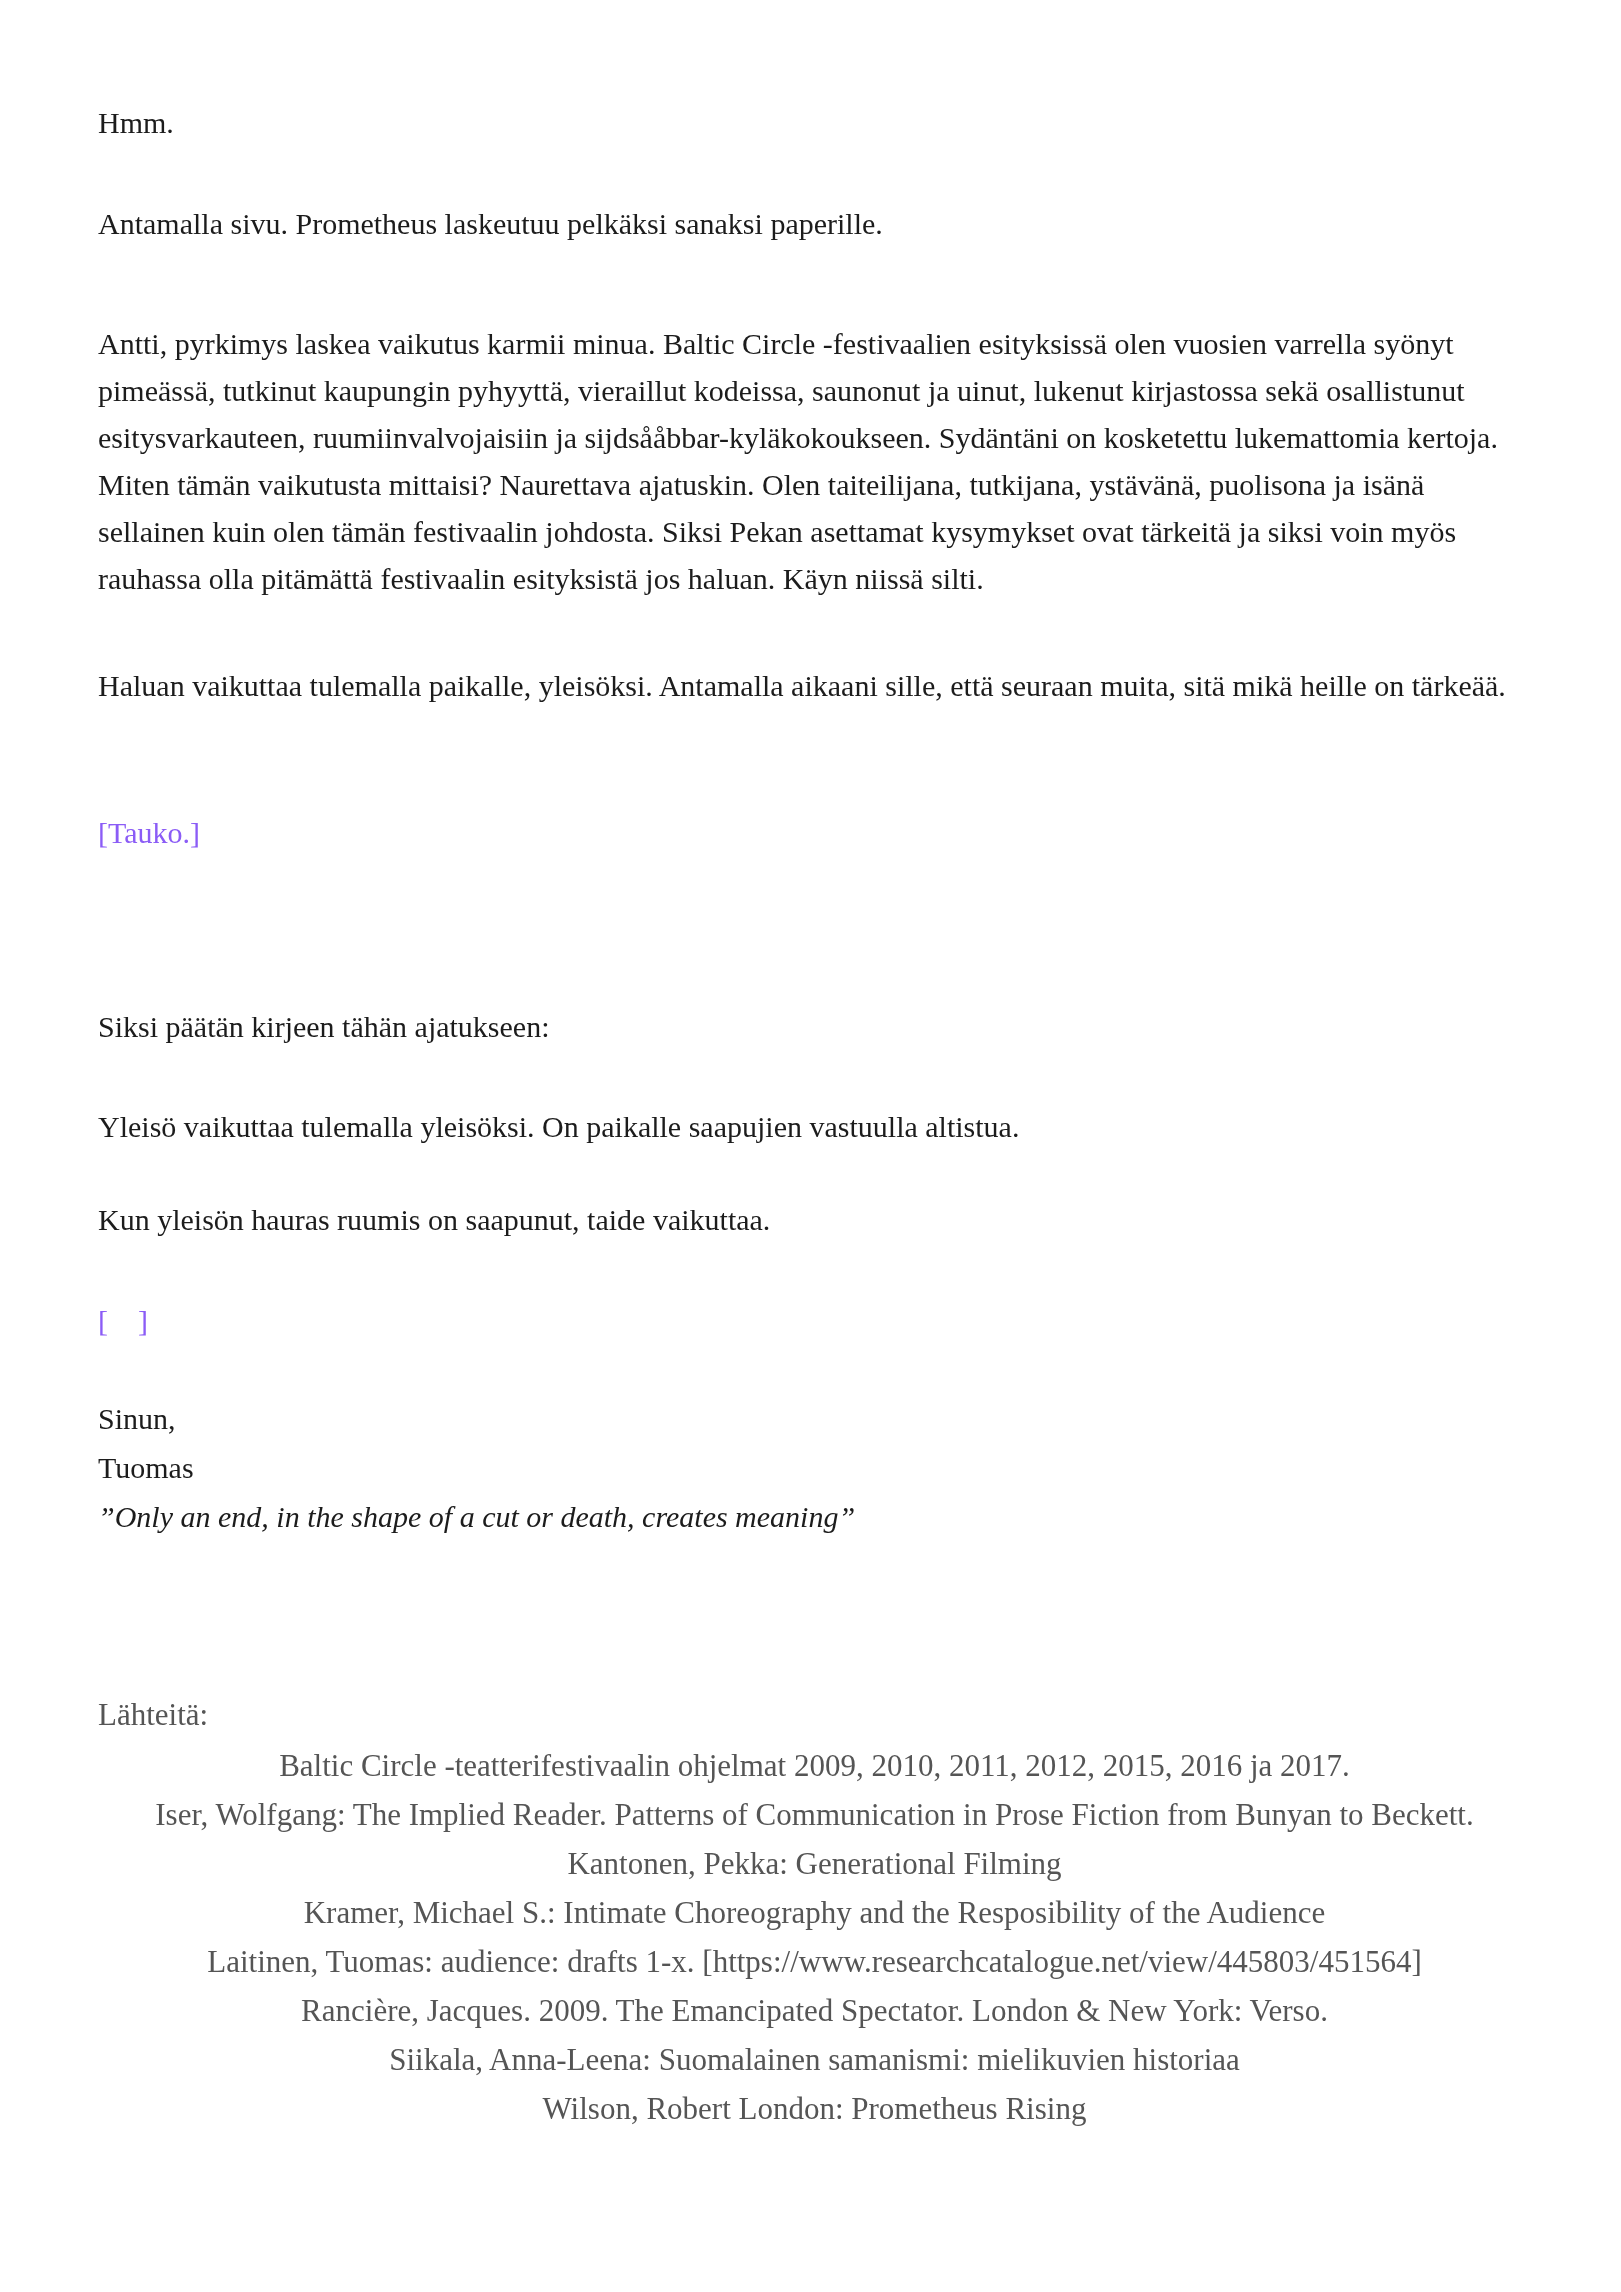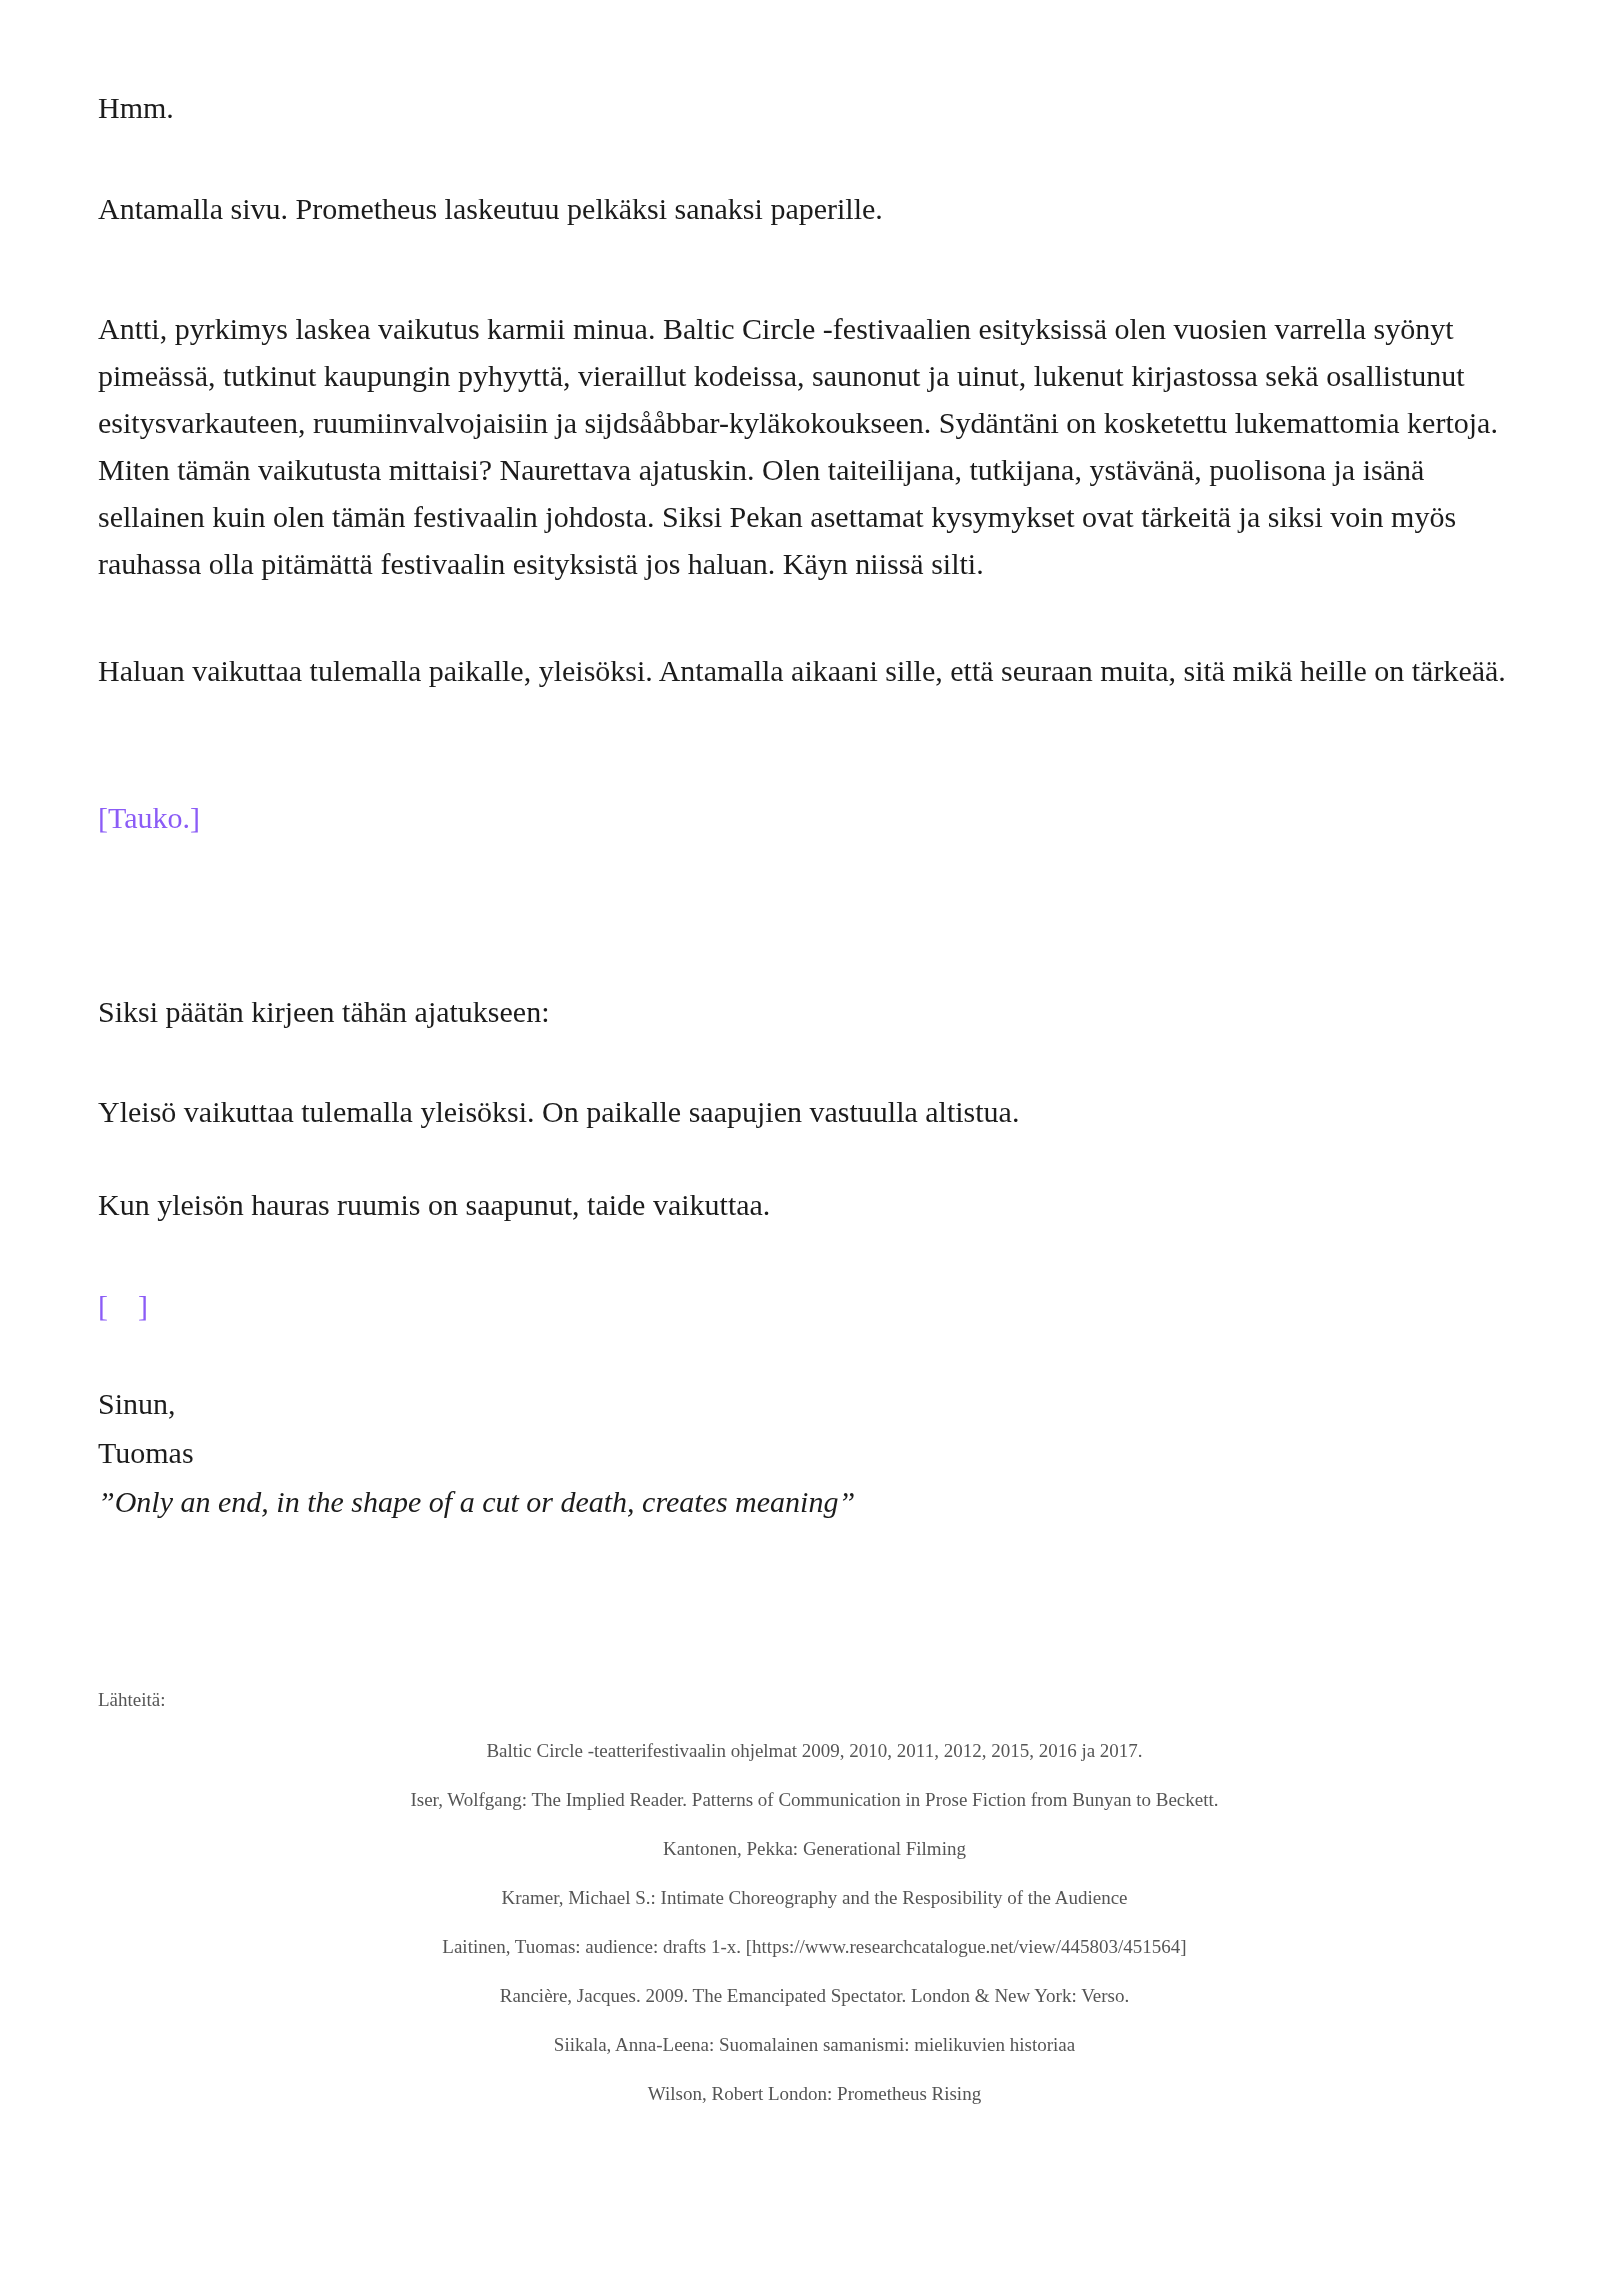--- a/index.html
+++ b/index.html
@@ -8,21 +8,21 @@
     width: 1621px;
     height: 2293px;
     background: #ffffff;
     overflow: hidden;
     font-family: "Liberation Serif", "DejaVu Serif", serif;
     color: #1c1c1c;
   }
   .content {
     position: absolute;
     left: 98px;
-    top: 0;
+    top: 15px;
     width: 1433px;
   }
   .body-par {
     font-size: 30px;
     line-height: 47px;
     margin: 0;
     font-weight: normal;
   }
   .m-opening            { margin-top: 84px; }
   .m-lastpage           { margin-top: 54px; }
@@ -43,21 +43,21 @@
   .signature {
     font-size: 30px;
     line-height: 49px;
   }
   .signature p { margin: 0; }
   .quote {
     font-style: italic;
   }
   .sources {
     color: #555555;
-    font-size: 19px;
+    font-size: 31px;
     line-height: 49px;
   }
   .sources p { margin: 0; }
   .sources .items { margin-top: 2px; text-align: center; }
 </style>
 </head>
 <body>
 
 <div class="page">
   <div class="content">

